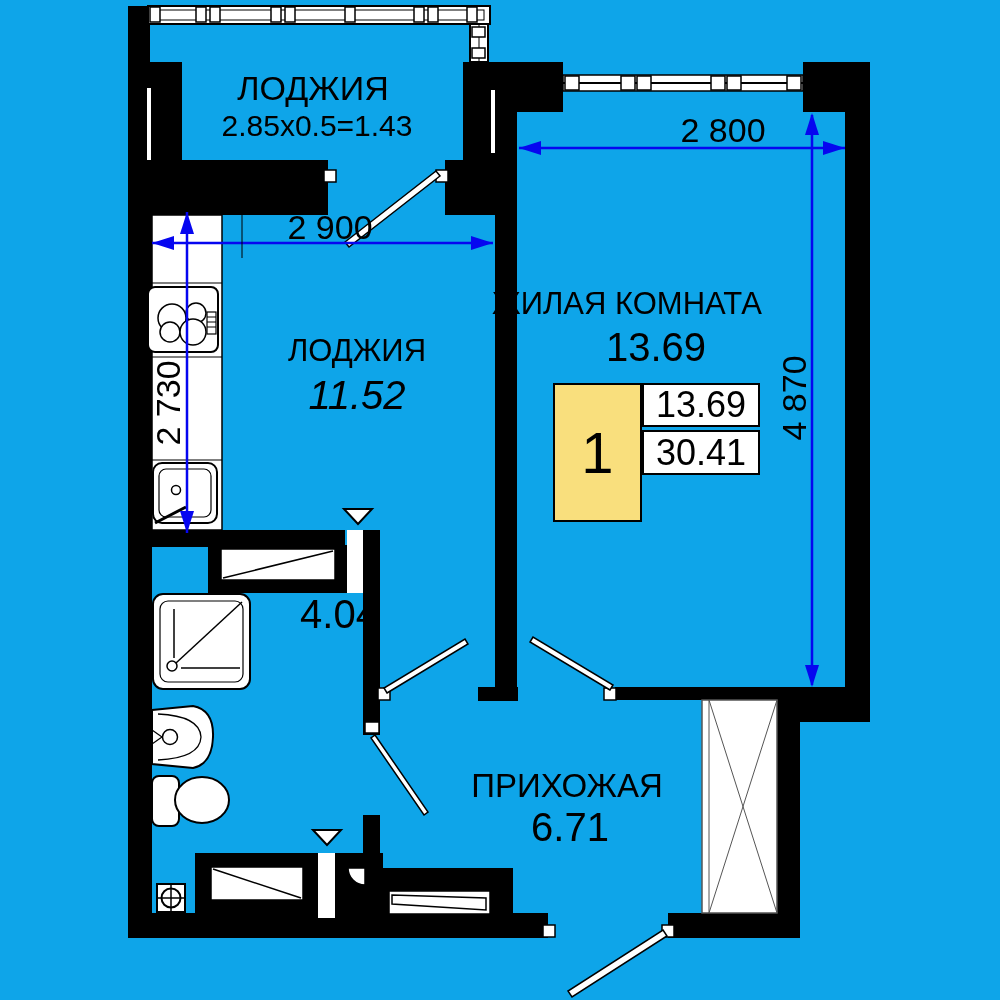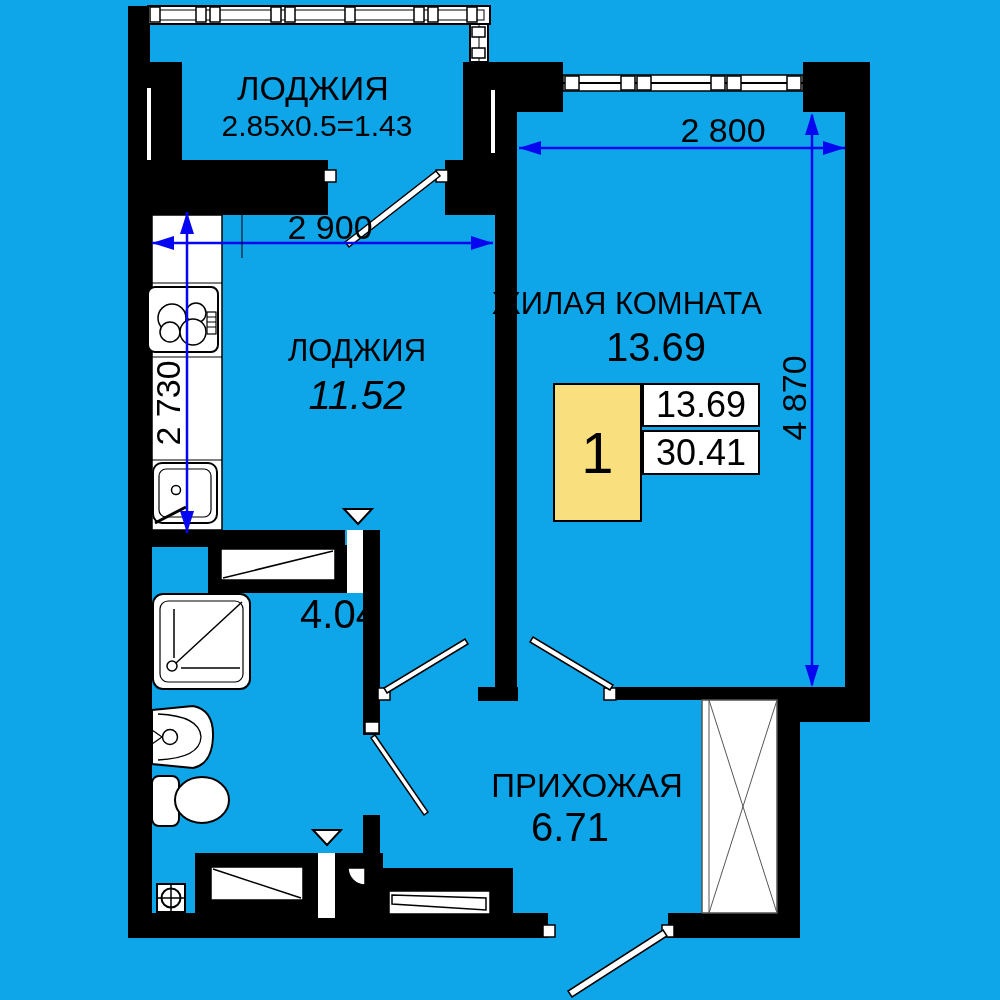--- a/index.html
+++ b/index.html
@@ -216,21 +216,21 @@
   </g>
 </svg>
 
   <div class="lbl fs34" style="left:313px;top:88px;">ЛОДЖИЯ</div>
   <div class="lbl fs30" style="left:317px;top:126px;">2.85x0.5=1.43</div>
   <div class="lbl fs31" style="left:357px;top:350px;">ЛОДЖИЯ</div>
   <div class="lbl fs40" style="left:357px;top:395px;font-style:italic;">11.52</div>
   <div class="lbl fs31" style="left:627px;top:303px;">ЖИЛАЯ КОМНАТА</div>
   <div class="lbl fs40" style="left:656px;top:347px;">13.69</div>
   <div class="lbl fs40" style="left:339px;top:614px;">4.04</div>
-  <div class="lbl fs33" style="left:567px;top:785px;margin-left:20px;">ПРИХОЖАЯ</div>
+  <div class="lbl fs33" style="left:567px;top:785px;">ПРИХОЖАЯ</div>
   <div class="lbl fs40" style="left:570px;top:827px;">6.71</div>
 
   <div class="lbl fs34" style="left:330px;top:227px;">2 900</div>
   <div class="lbl fs34" style="left:681px;top:130px;margin-left:42px;">2 800</div>
   <div class="lbl fs34 rot" style="left:168px;top:403px;">2 730</div>
   <div class="lbl fs34 rot" style="left:794px;top:398px;">4 870</div>
 
   <div id="info-box">
     <div id="info-rooms">1</div>
     <div id="info-val-1" class="info-val">13.69</div>

